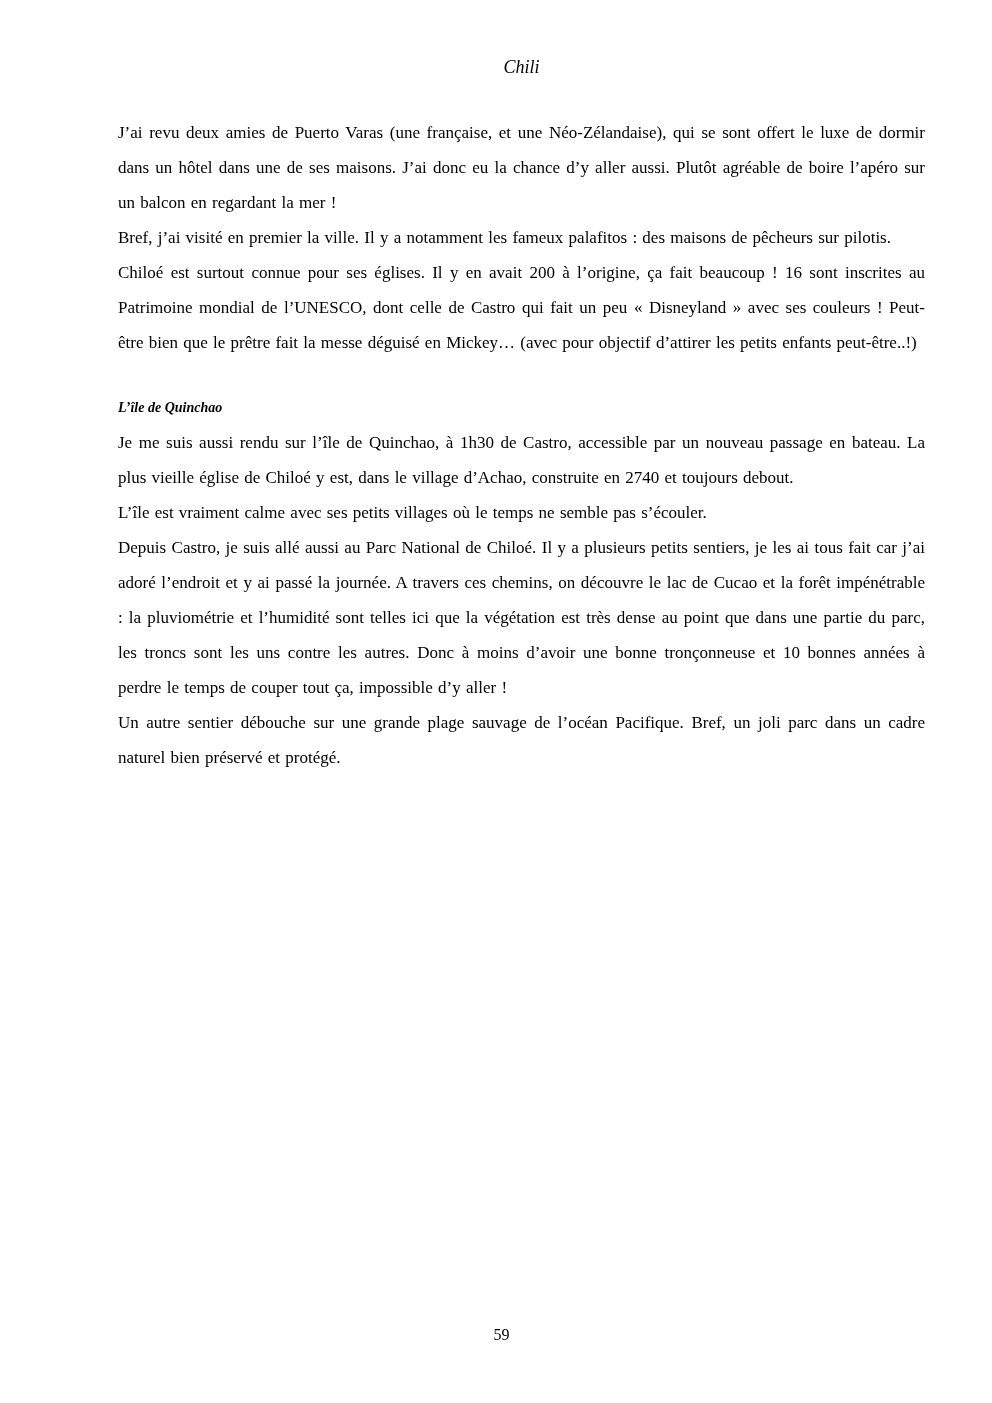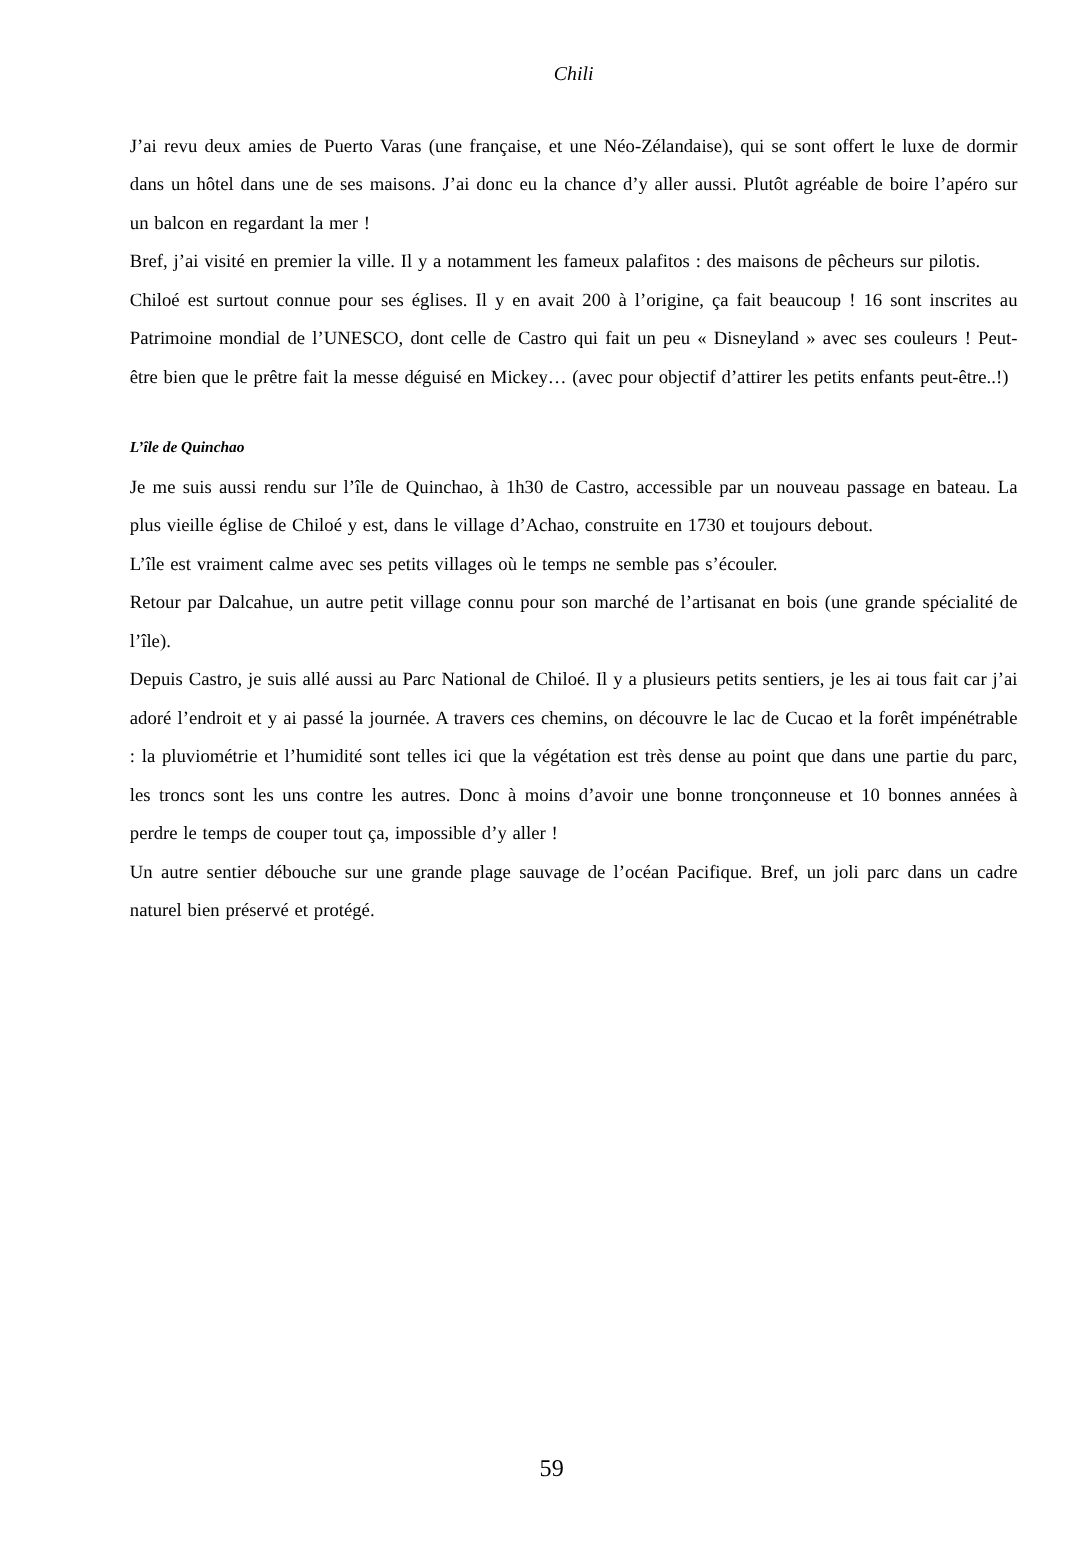--- a/index.html
+++ b/index.html
@@ -38,38 +38,37 @@
     font-weight: bold;
     font-style: italic;
     margin: 30px 0 0 0;
   }
   .page-footer {
     position: absolute;
     left: 118px;
     right: 72px;
     bottom: 58px;
     text-align: center;
-    font-size: 22px;
+    font-size: 16px;
     line-height: 20px;
   }
 </style>
 </head>
 <body>
 
 <div class="page">
 
   <div class="doc-title">Chili</div>
 
   <div class="doc-body">
     <p>J’ai revu deux amies de Puerto Varas (une française, et une Néo-Zélandaise), qui se sont offert le luxe de dormir dans un hôtel dans une de ses maisons. J’ai donc eu la chance d’y aller aussi. Plutôt agréable de boire l’apéro sur un balcon en regardant la mer !</p>
     <p>Bref, j’ai visité en premier la ville. Il y a notamment les fameux palafitos : des maisons de pêcheurs sur pilotis.</p>
     <p>Chiloé est surtout connue pour ses églises. Il y en avait 200 à l’origine, ça fait beaucoup ! 16 sont inscrites au Patrimoine mondial de l’UNESCO, dont celle de Castro qui fait un peu « Disneyland » avec ses couleurs ! Peut-être bien que le prêtre fait la messe déguisé en Mickey… (avec pour objectif d’attirer les petits enfants peut-être..!)</p>
     <h2>L’île de Quinchao</h2>
-    <p>Je me suis aussi rendu sur l’île de Quinchao, à 1h30 de Castro, accessible par un nouveau passage en bateau. La plus vieille église de Chiloé y est, dans le village d’Achao, construite en 1730 et toujours debout.</p>
+    <p>Je me suis aussi rendu sur l’île de Quinchao, à 1h30 de Castro, accessible par un nouveau passage en bateau. La plus vieille église de Chiloé y est, dans le village d’Achao, construite en 2740 et toujours debout.</p>
     <p>L’île est vraiment calme avec ses petits villages où le temps ne semble pas s’écouler.</p>
-    <p>Retour par Dalcahue, un autre petit village connu pour son marché de l’artisanat en bois (une grande spécialité de l’île).</p>
     <p>Depuis Castro, je suis allé aussi au Parc National de Chiloé. Il y a plusieurs petits sentiers, je les ai tous fait car j’ai adoré l’endroit et y ai passé la journée. A travers ces chemins, on découvre le lac de Cucao et la forêt impénétrable : la pluviométrie et l’humidité sont telles ici que la végétation est très dense au point que dans une partie du parc, les troncs sont les uns contre les autres. Donc à moins d’avoir une bonne tronçonneuse et 10 bonnes années à perdre le temps de couper tout ça, impossible d’y aller !</p>
     <p>Un autre sentier débouche sur une grande plage sauvage de l’océan Pacifique. Bref, un joli parc dans un cadre naturel bien préservé et protégé.</p>
   </div>
 
   <div class="page-footer">59</div>
 
 </div>
 
 </body></html>

